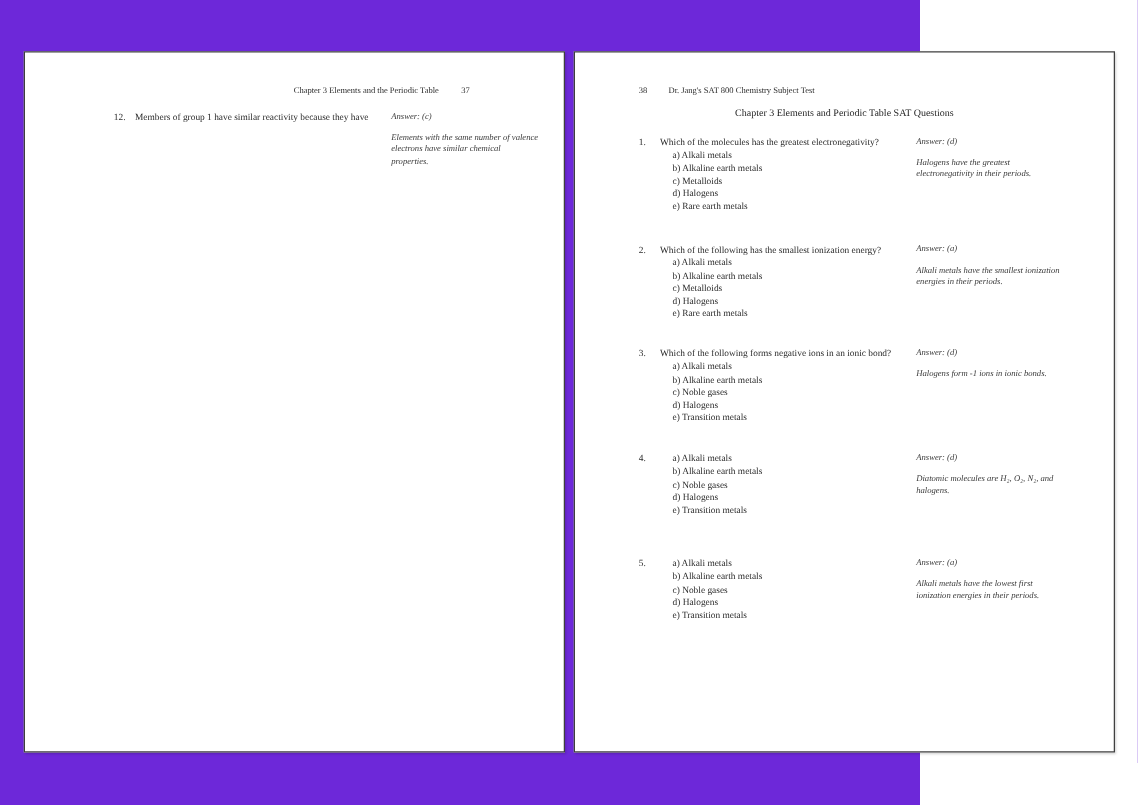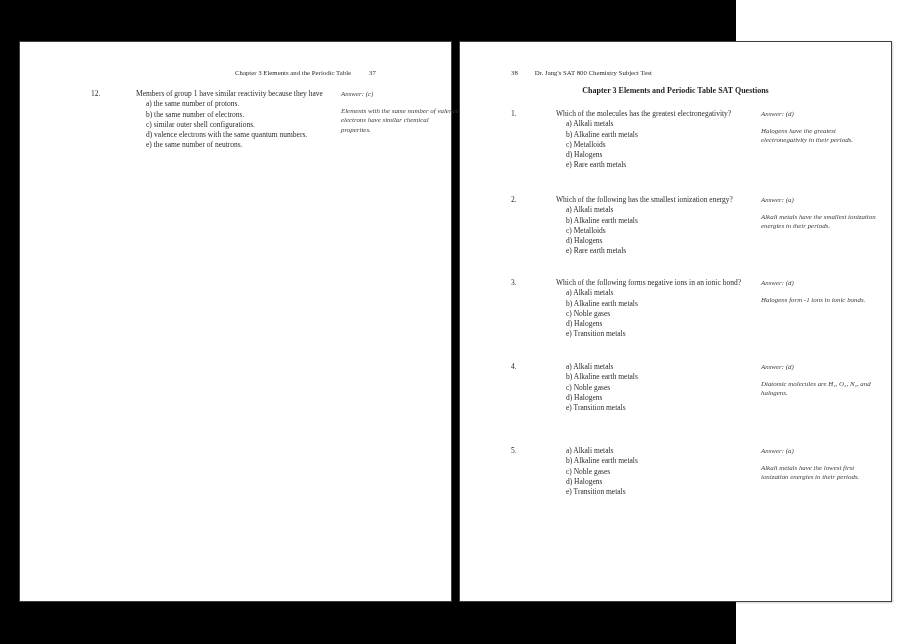--- a/index.html
+++ b/index.html
@@ -1,48 +1,48 @@
 <!DOCTYPE html>
 <html><head>
 <meta charset="utf-8">
 <style>
   * { margin:0; padding:0; box-sizing:border-box; }
   html,body { width:910px; height:644px; background:#ffffff; overflow:hidden; }
   body { font-family:"Liberation Serif","DejaVu Serif",serif; color:#2b2b2b; }
 
-  .canvas { position:relative; width:736px; height:644px; background:#000000; }
+  .canvas { position:relative; width:736px; height:644px; background:#6d28d9; }
 
   .page {
     position:absolute; top:41px; width:433px; height:561px;
     background:#ffffff; border:1.5px solid #3f3f3f;
     box-shadow:1px 1px 2px rgba(0,0,0,0.18);
   }
   .page-left  { left:19px; }
   .page-right { left:459px; }
 
   .running-head {
     position:absolute; font-size:6.8px; line-height:9px; color:#2b2b2b;
     display:flex; white-space:nowrap;
   }
   .rh-left  { top:26px; left:215px; }
   .rh-left .rh-num { margin-left:18px; }
   .rh-right { top:26px; left:51px; }
   .rh-right .rh-title { margin-left:17px; }
 
   .section-title {
     position:absolute; top:44px; left:0; width:100%;
-    text-align:center; font-weight:bold; font-size:8px; line-height:10px;
+    text-align:center; font-weight:normal; font-size:8px; line-height:10px;
     color:#1f1f1f;
   }
 
   .question { position:absolute; left:51px; right:8px; display:flex; align-items:flex-start; }
   .page-left .question { left:71px; }
 
   .q-num  { flex:none; width:17px; font-size:7.5px; line-height:10.3px; }
-  .q-body { flex:none; width:196px; font-size:7.5px; line-height:10.3px;margin-left:28px; }
+  .q-body { flex:none; width:196px; font-size:7.5px; line-height:10.3px; }
   .q-text {}
   .q-opts { padding-left:10px; }
   .q-opt  { padding-left:13px; text-indent:-13px; }
 
   .q-answer {
     flex:none; width:118px; margin-left:9px;
     font-style:italic; font-size:6.9px; line-height:9.6px; color:#3a3a3a;
   }
   .answer-label { margin-bottom:7px; }
 
@@ -62,27 +62,20 @@
   <div class="page page-left">
     <div class="running-head rh-left">
       <span class="rh-title">Chapter 3  Elements and the Periodic Table</span>
       <span class="rh-num">37</span>
     </div>
 
     <div class="question lq-12">
       <span class="q-num">12.</span>
       <div class="q-body">
         <div class="q-text">Members of group 1 have similar reactivity because they have</div>
-        <div class="q-opts">
-          <div class="q-opt">a) the same number of protons.</div>
-          <div class="q-opt">b) the same number of electrons.</div>
-          <div class="q-opt">c) similar outer shell configurations.</div>
-          <div class="q-opt">d) valence electrons with the same quantum numbers.</div>
-          <div class="q-opt">e) the same number of neutrons.</div>
-        </div>
       </div>
       <div class="q-answer">
         <div class="answer-label">Answer: (c)</div>
         <div class="answer-explanation">Elements with the same number of valence electrons have similar chemical properties.</div>
       </div>
     </div>
   </div>
 
   <div class="page page-right">
     <div class="running-head rh-right">

